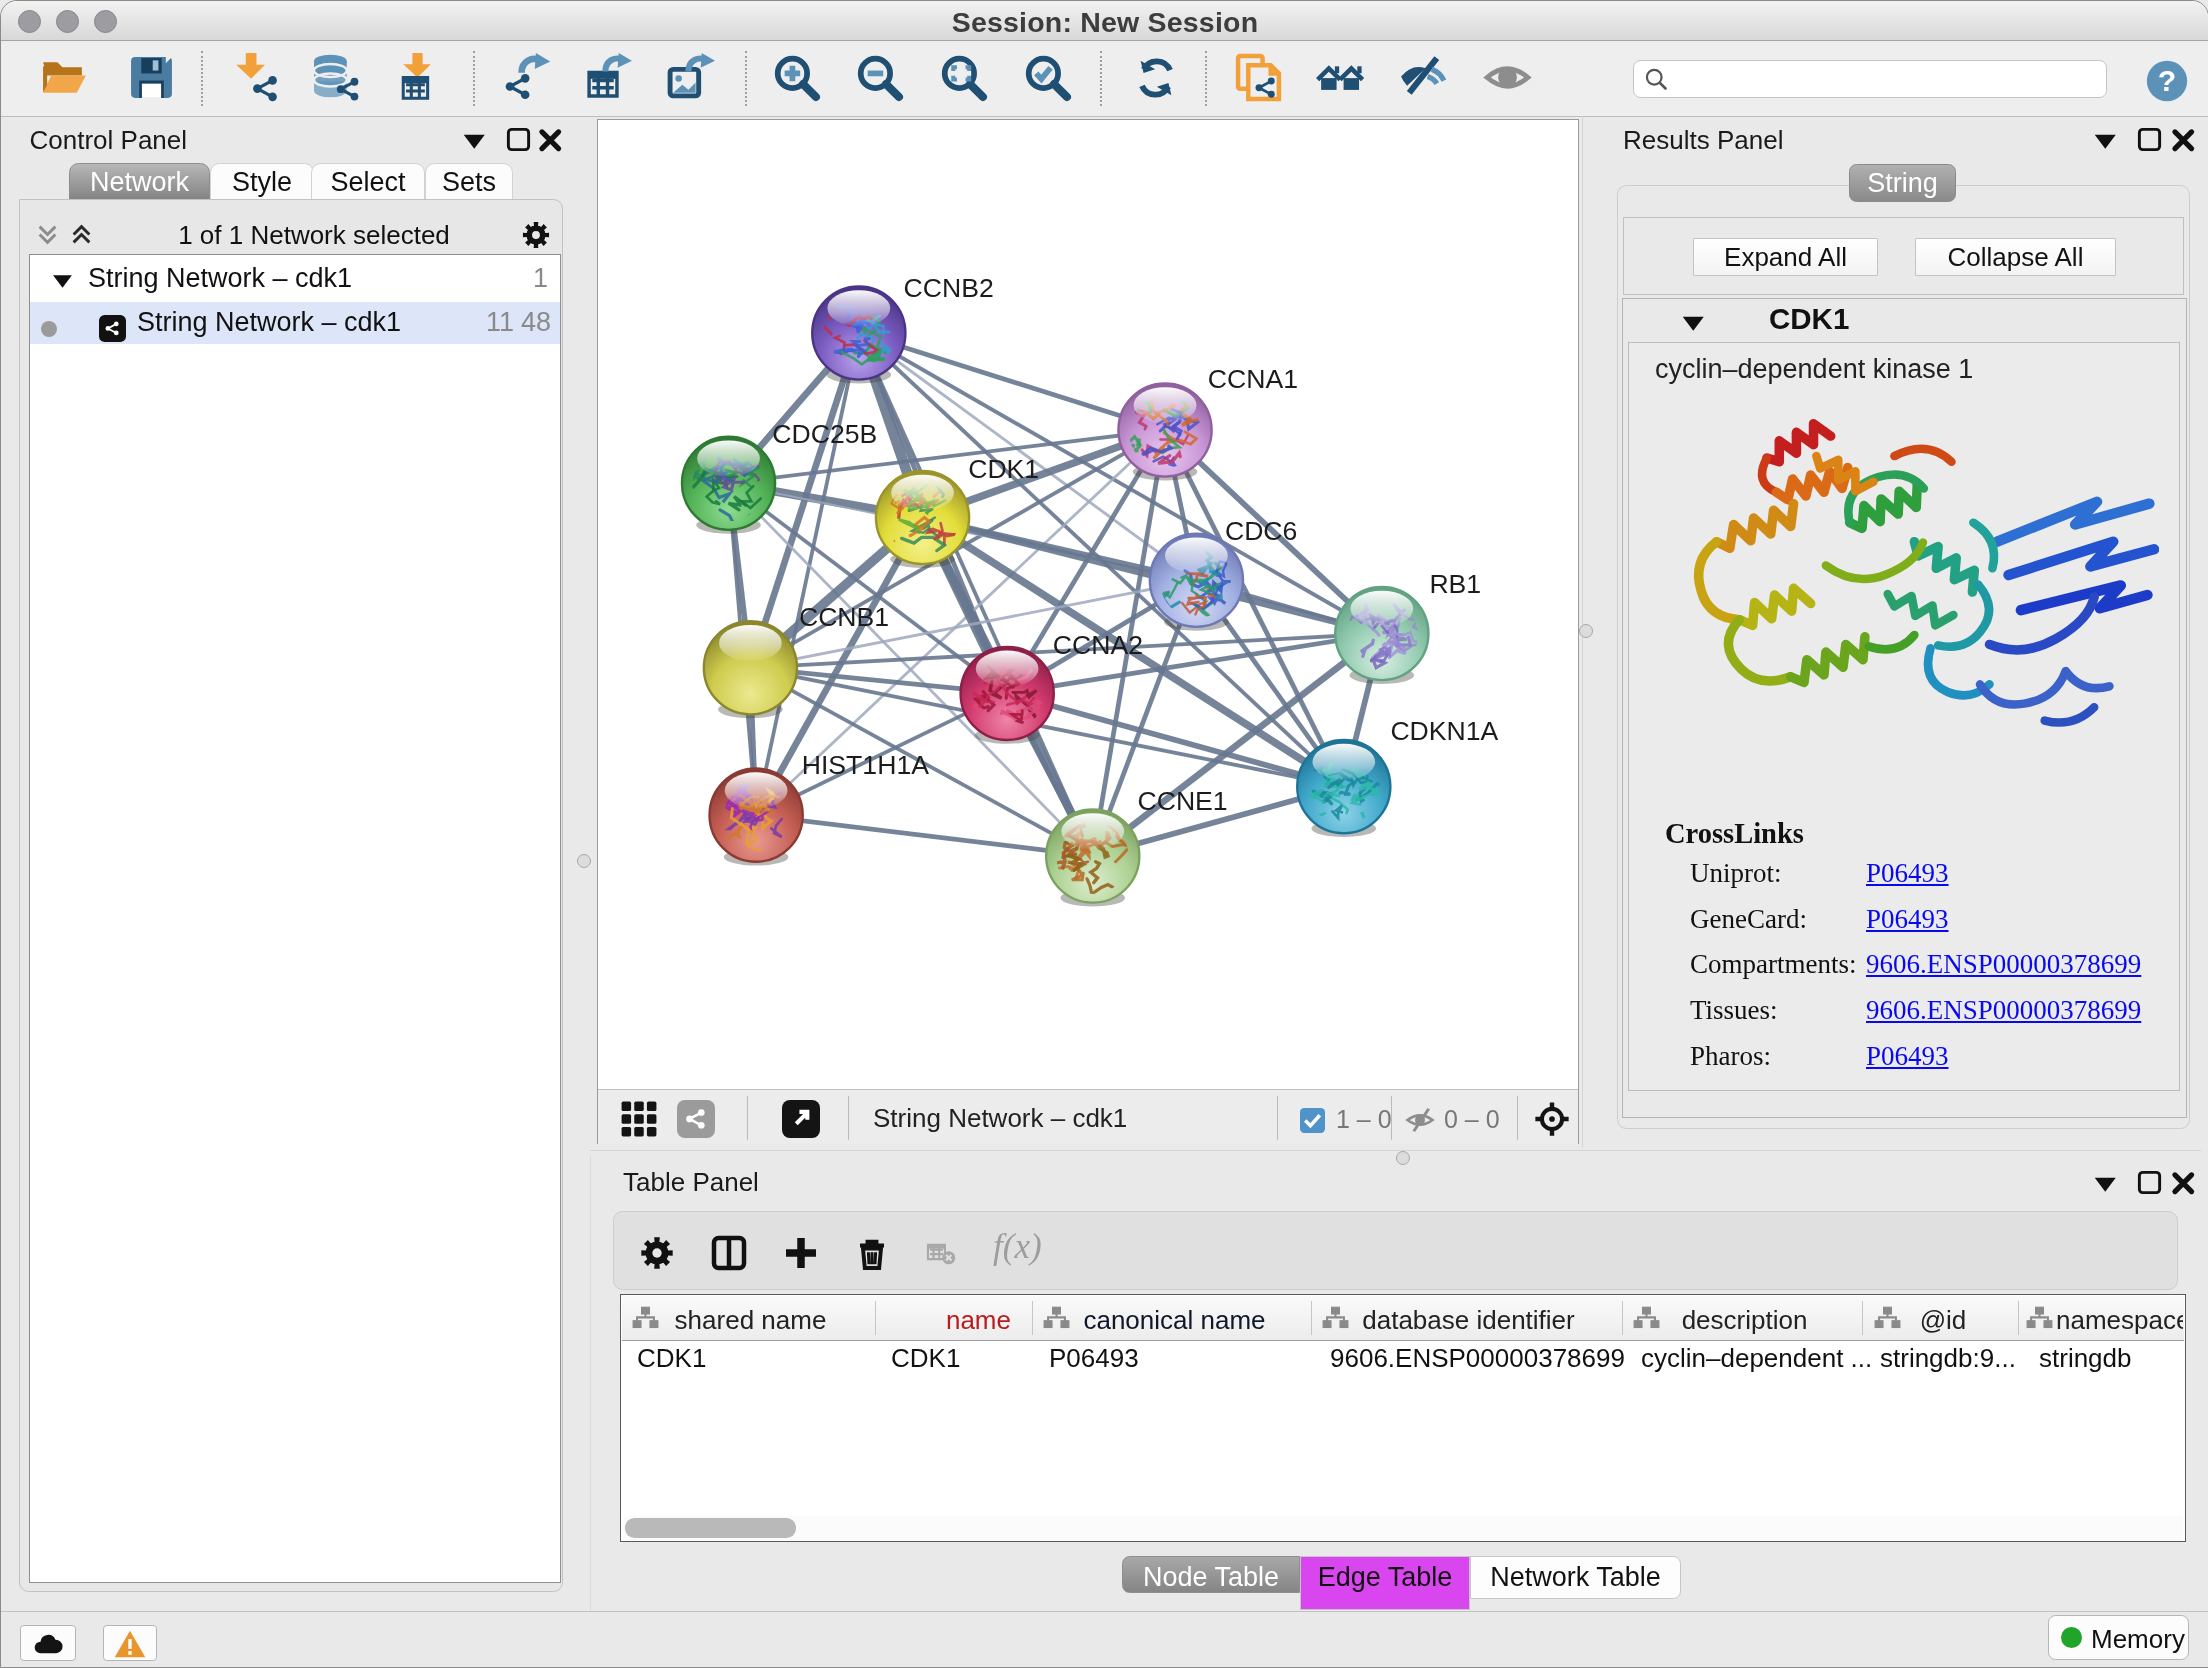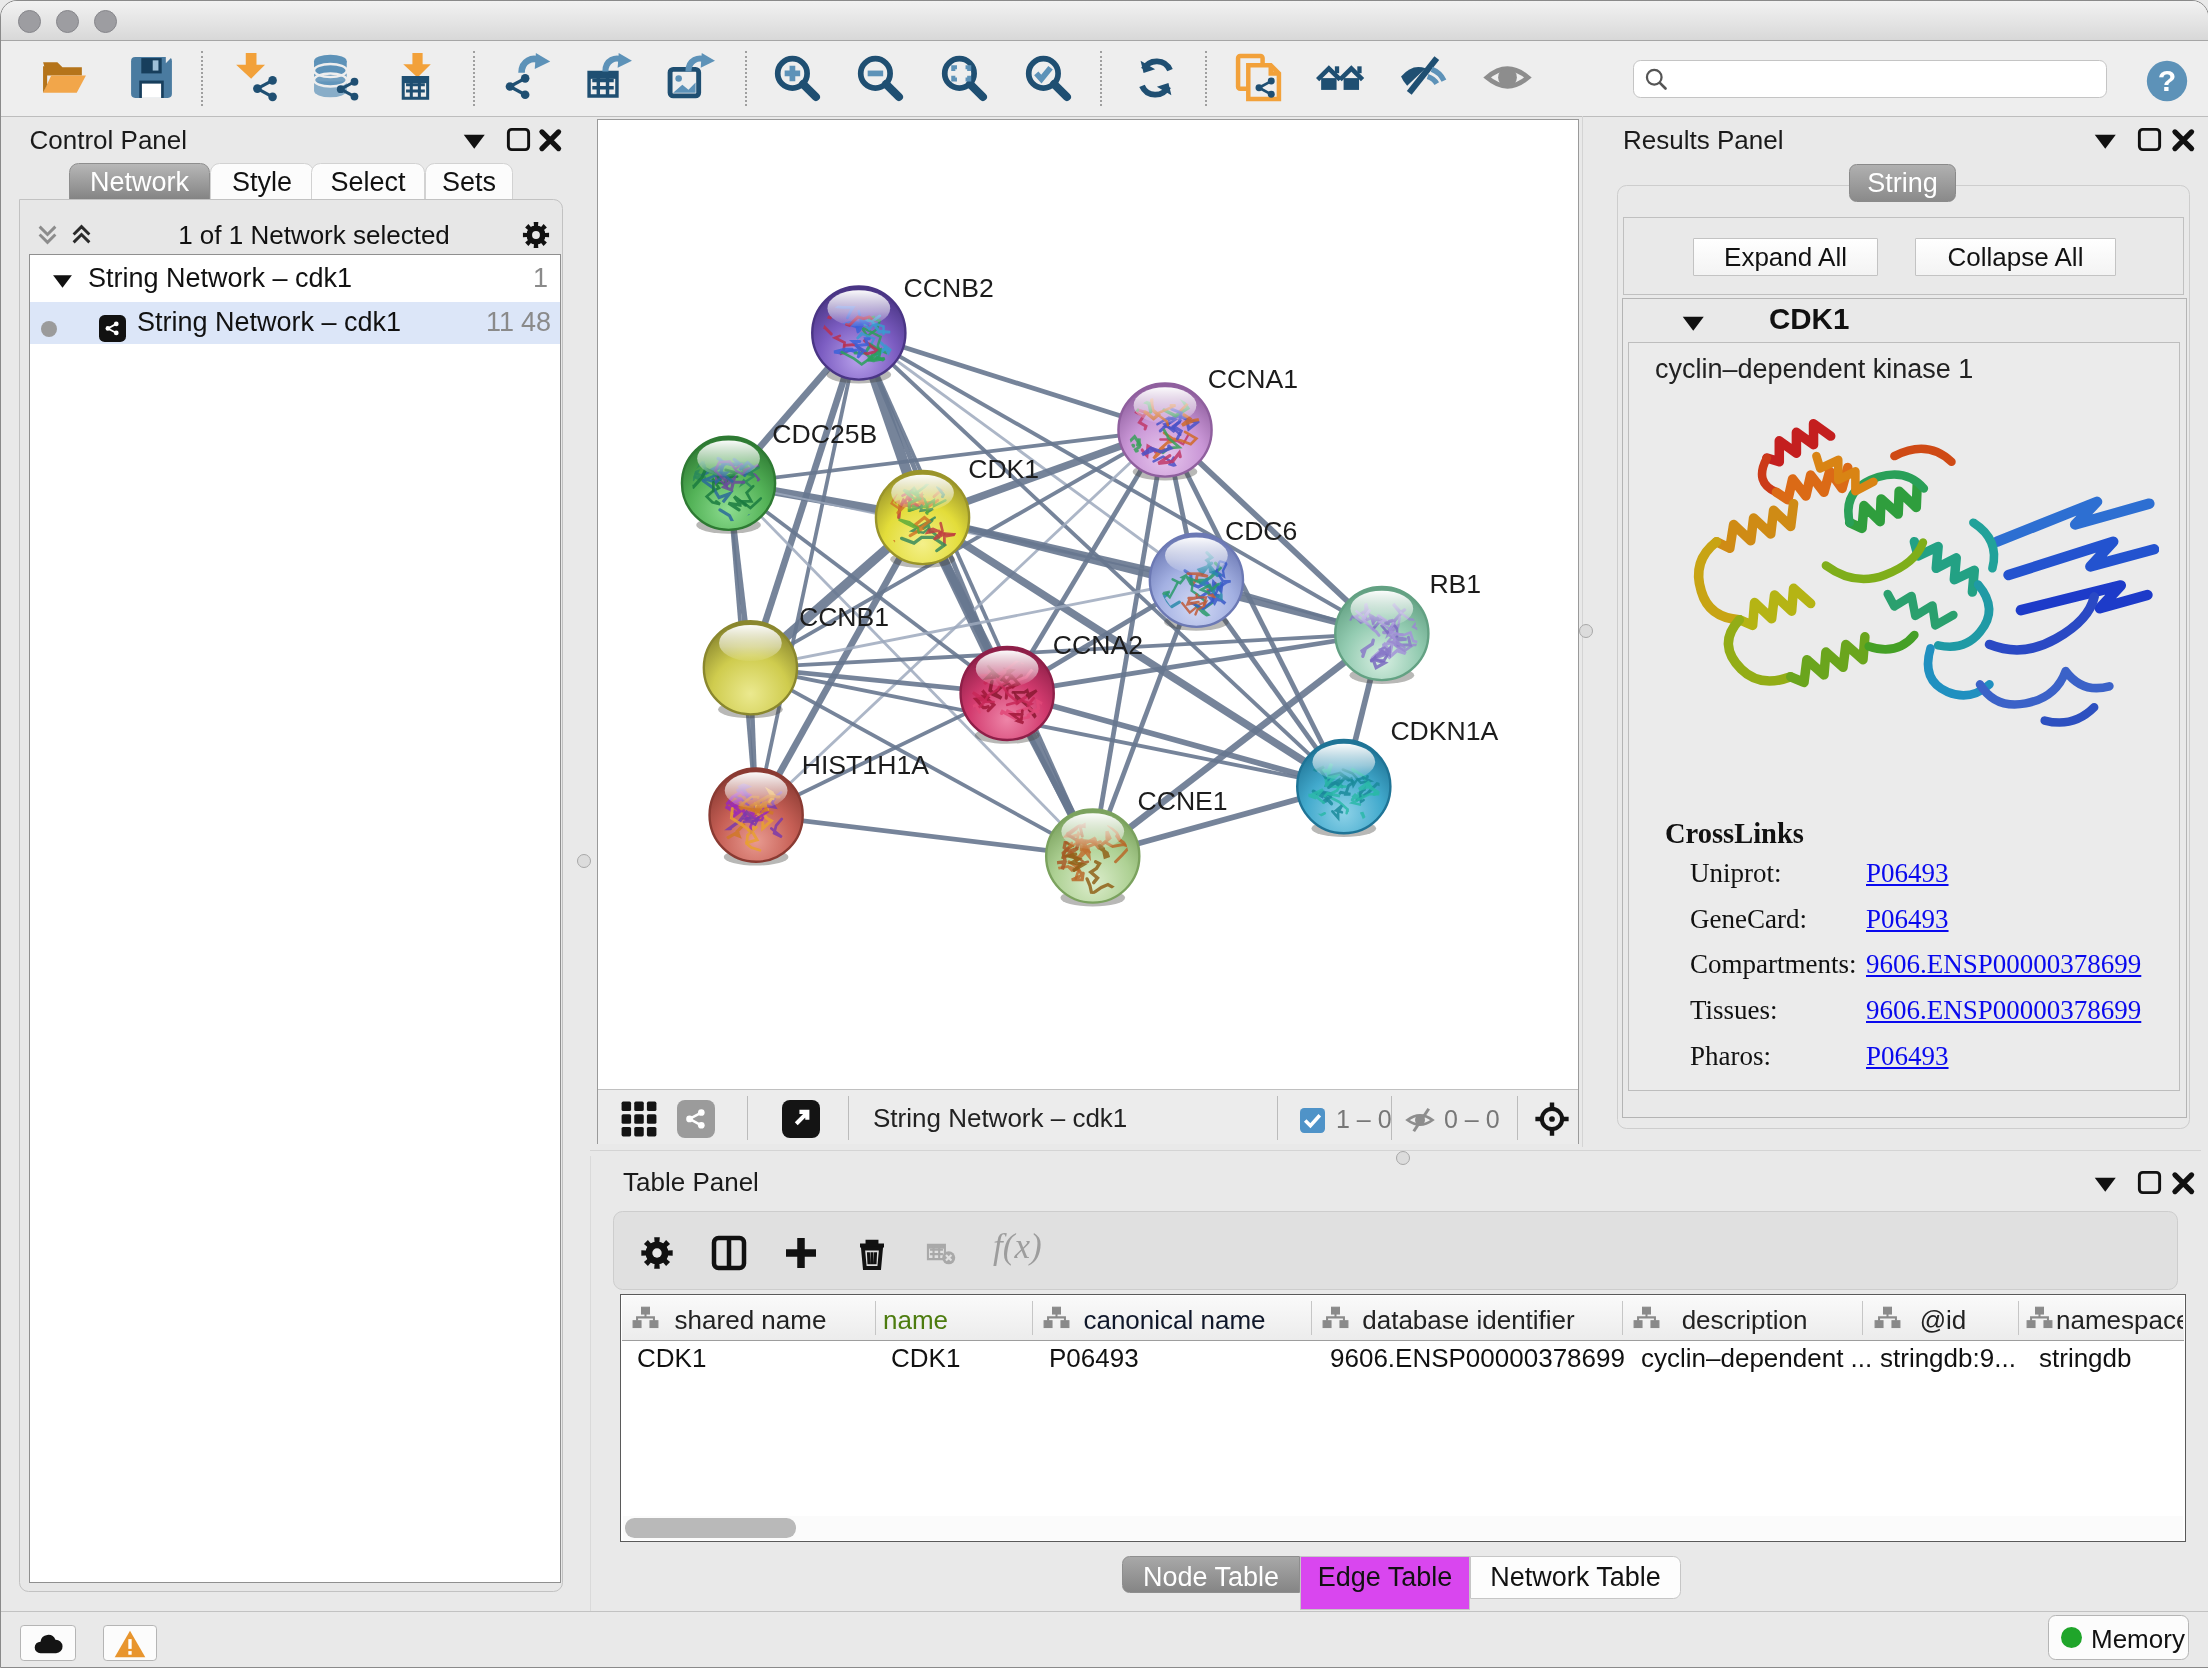--- a/index.html
+++ b/index.html
@@ -25,20 +25,21 @@
 border:1px solid #c3c3c3;border-radius:1px;text-align:center;font-size:26px;color:#111;}
 a.lnk{color:#0909ee;text-decoration:underline;}
 .serif{font-family:"Liberation Serif",serif;}
 </style>
 </head><body>
 <div class="win"></div>
 <div id="titlebar" class="abs">
     <div class="tlight" style="left:17px"></div>
     <div class="tlight" style="left:55px"></div>
     <div class="tlight" style="left:93px"></div>
+    <div id="title">Session: New Session</div>
   </div>
 <div id="toolbar" class="abs"></div>
 <svg class="abs" style="left:40px;top:53px" width="49" height="49" viewBox="0 0 24 24">
     <path d="M1.5 4.5 h7 l2.5 2.5 h9.5 v4 h-17 z" fill="#b5741a"></path>
     <path d="M1.5 19.5 l4 -8.5 h17 l-4.5 8.5 z" fill="#f2a64a"></path>
     <path d="M1.5 19.5 v-13 h2 v9 z" fill="#b5741a"></path>
   </svg>
 <svg class="abs" style="left:127px;top:53px" width="49" height="49" viewBox="0 0 24 24">
     <rect x="2" y="2" width="20" height="20" rx="2" fill="#4a7ba0"></rect>
     <path d="M22 2 l-3 3 v-3 z" fill="#eee"></path>
@@ -843,21 +844,21 @@
 <div class="abs" style="left:622px;top:1296px;width:1562px;height:44px;background:linear-gradient(#fafafa,#ececec);border-bottom:1px solid #9d9d9d"></div>
 <svg class="abs" style="left:632px;top:1305px" width="27" height="27" viewBox="0 0 24 24">
     <g stroke="#8a8a8a" fill="#8a8a8a">
       <rect x="8.5" y="2" width="7" height="6"></rect>
       <rect x="1" y="14" width="7" height="6"></rect>
       <rect x="16" y="14" width="7" height="6"></rect>
       <path d="M12 8 v3 M4.5 14 v-3 h15 v3" fill="none" stroke-width="1.8"></path>
     </g>
   </svg>
 <div class="abs" style="left:647px;top:1305px;width:207px;text-align:center;font-size:26px;color:#222;overflow:hidden;white-space:nowrap">shared name</div>
-<div class="abs" style="left:883px;top:1305px;width:128px;text-align:left;font-size:26px;color:#4d7c0f;overflow:hidden;white-space:nowrap">name</div>
+<div class="abs" style="left:883px;top:1305px;width:128px;text-align:right;font-size:26px;color:#b91c1c;overflow:hidden;white-space:nowrap">name</div>
 <div class="abs" style="left:875px;top:1301px;height:34px;border-left:1px solid #c6c6c6"></div>
 <svg class="abs" style="left:1043px;top:1305px" width="27" height="27" viewBox="0 0 24 24">
     <g stroke="#8a8a8a" fill="#8a8a8a">
       <rect x="8.5" y="2" width="7" height="6"></rect>
       <rect x="1" y="14" width="7" height="6"></rect>
       <rect x="16" y="14" width="7" height="6"></rect>
       <path d="M12 8 v3 M4.5 14 v-3 h15 v3" fill="none" stroke-width="1.8"></path>
     </g>
   </svg>
 <div class="abs" style="left:1059px;top:1305px;width:231px;text-align:center;font-size:26px;color:#0f172a;overflow:hidden;white-space:nowrap">canonical name</div>

